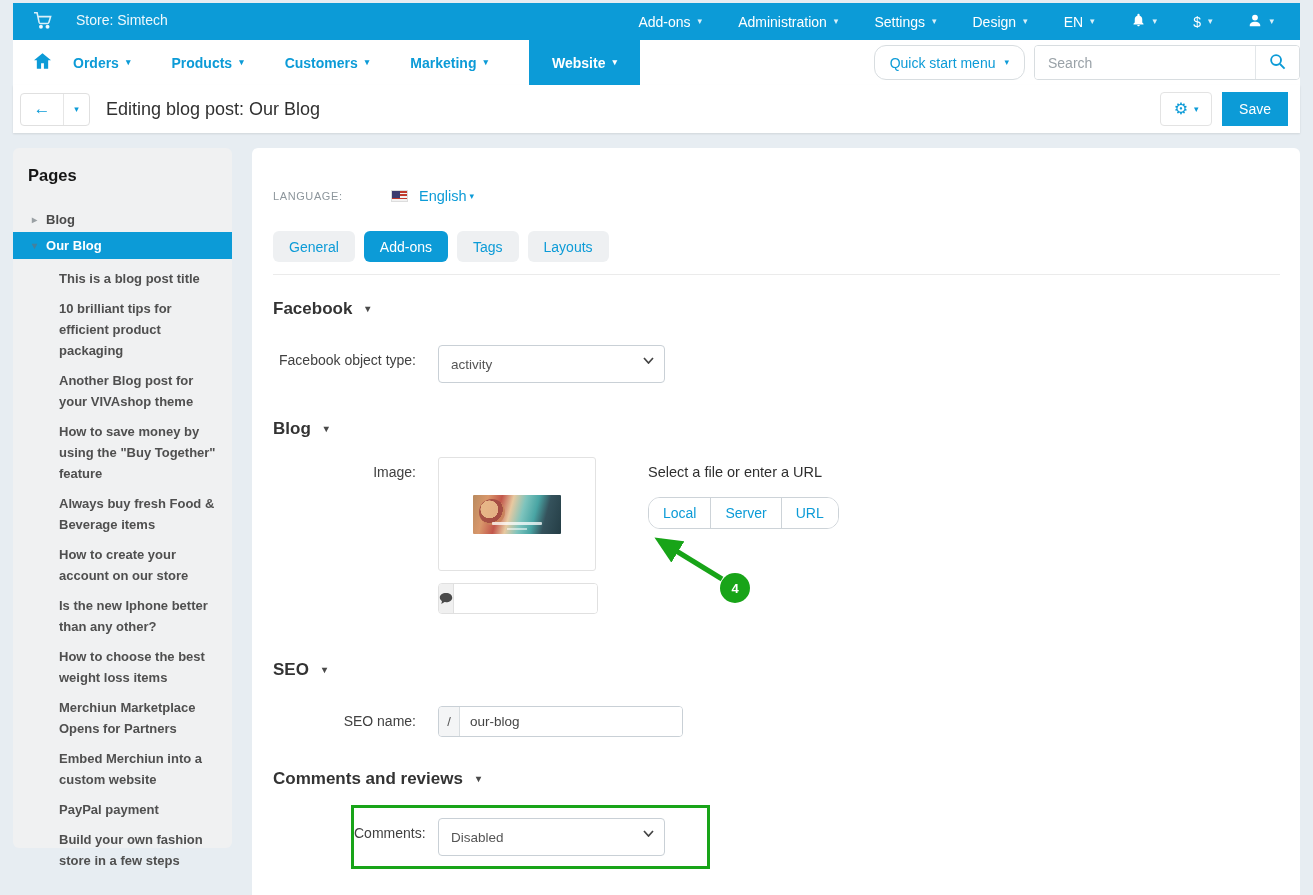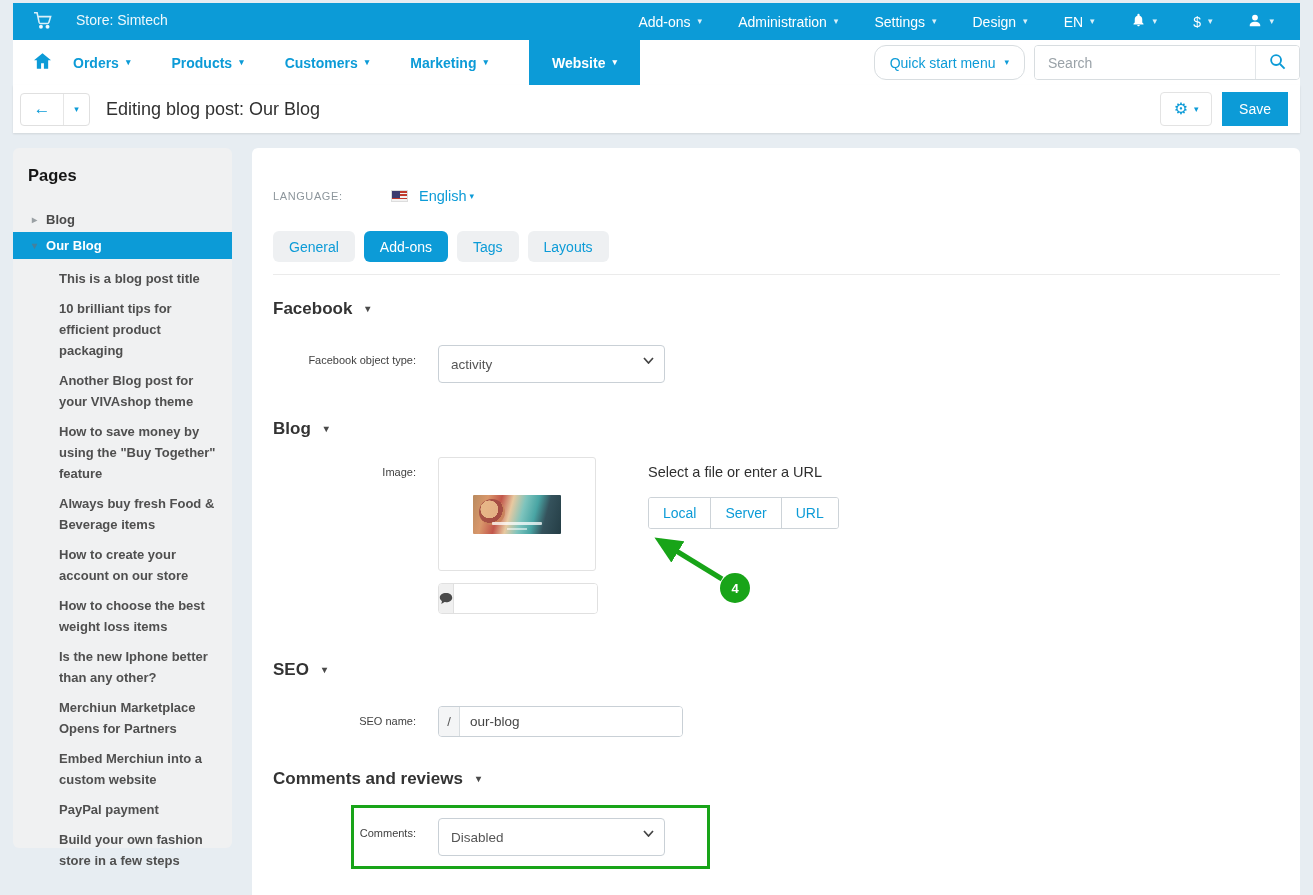--- a/index.html
+++ b/index.html
@@ -66,21 +66,21 @@
 
   .tabs { display:flex; gap:9px; margin-bottom:12px; }
   .tab { height:31px; padding:0 16px; border-radius:6px; background:#eef0f2; color:#0c9bd7; font-size:14px; display:flex; align-items:center; cursor:pointer; }
   .tab.active { background:#0c9bd7; color:#fff; }
   .tab-divider { border-bottom:1px solid #ebebeb; margin-bottom:24px; }
 
   .section-heading { display:flex; align-items:center; gap:13px; font-size:17px; font-weight:bold; color:#333; margin-bottom:26px; cursor:pointer; }
   .section-heading .caret { font-size:10px; color:#4a4a4a; }
 
   .form-row { display:flex; }
-  .row-label { width:165px; flex-shrink:0; text-align:right; padding-right:22px; font-size:11px; color:#414141; line-height:31px; }
+  .row-label { width:165px; flex-shrink:0; text-align:right; padding-right:22px; font-size:14px; color:#414141; line-height:31px; }
   .select-wrap { position:relative; width:227px; height:38px; }
   .select-wrap select { appearance:none; -webkit-appearance:none; width:100%; height:100%; border:1px solid #c9d0d6; border-radius:4px;
                         background:#fff; padding:0 30px 0 12px; font-size:13.5px; color:#555; font-family:inherit; outline:none; }
   .select-chevron { position:absolute; right:11px; top:12px; pointer-events:none; line-height:0; }
 
   .sec-facebook { margin-bottom:36px; }
   .sec-blog { margin-bottom:0; }
   .sec-blog .section-heading { margin-bottom:18px; }
 
   .img-box { width:158px; height:114px; border:1px solid #e2e2e2; border-radius:3px; background:#fff;
@@ -90,21 +90,21 @@
   .thumb::before { content:""; position:absolute; left:6px; top:4px; width:26px; height:26px; border-radius:50%;
                    background:radial-gradient(circle at 40% 40%, #e8b98a 0 40%, #a14a41 41% 60%, #c9825a 61% 100%); opacity:.9; }
   .thumb-text { position:absolute; left:22%; bottom:9px; width:56%; height:3px; background:rgba(255,255,255,.75); border-radius:1px; }
   .thumb-text::after { content:""; position:absolute; left:30%; top:6px; width:40%; height:2px; background:rgba(255,255,255,.55); }
   .caption-group { margin-top:12px; display:flex; width:160px; height:31px; border:1px solid #e0e0e0; border-radius:4px; overflow:hidden; background:#fff; }
   .caption-addon { width:31px; background:#f0f0f0; border-right:1px solid #e0e0e0; display:flex; align-items:center; justify-content:center; }
   .caption-group input { border:none; outline:none; flex:1; padding:0 8px; font-size:13px; font-family:inherit; }
 
   .file-col { margin-left:50px; padding-top:7px; }
   .file-prompt { font-size:14.5px; color:#2f2f2f; margin-bottom:17px; }
-  .btn-group { display:inline-flex; border:1px solid #cdd3d8; border-radius:3px; overflow:hidden; background:#fff; }
+  .btn-group { display:inline-flex; border:1px solid #cdd3d8; border-radius:12px; overflow:hidden; background:#fff; }
   .btn-group button { background:#fff; border:none; border-right:1px solid #cdd3d8; color:#0c9bd7; font-size:14px;
                       padding:7px 14px; font-family:inherit; cursor:pointer; }
   .btn-group button:last-child { border-right:none; }
 
   .sec-seo { margin-top:46px; margin-bottom:32px; }
   .seo-group { display:flex; width:245px; height:31px; border:1px solid #c9d0d6; border-radius:4px; overflow:hidden; background:#fff; }
   .seo-addon { width:21px; background:#f4f5f6; border-right:1px solid #d8dde0; color:#555; display:flex; align-items:center; justify-content:center; font-size:13px; }
   .seo-group input { flex:1; border:none; outline:none; padding:0 10px; font-size:13.5px; color:#444; font-family:inherit; }
 
   .sec-comments .section-heading { margin-bottom:16px; }
@@ -251,22 +251,22 @@
         <span class="tree-caret">▾</span>
         <span>Our Blog</span>
       </div>
       <ul class="post-list">
         <li>This is a blog post title</li>
         <li>10 brilliant tips for efficient product packaging</li>
         <li>Another Blog post for your VIVAshop theme</li>
         <li>How to save money by using the "Buy Together" feature</li>
         <li>Always buy fresh Food &amp; Beverage items</li>
         <li>How to create your account on our store</li>
+        <li>Is the new Iphone better than any other?</li>
         <li>How to choose the best weight loss items</li>
-        <li>Is the new Iphone better than any other?</li>
         <li>Merchiun Marketplace Opens for Partners</li>
         <li>Embed Merchiun into a custom website</li>
         <li>PayPal payment</li>
         <li>Build your own fashion store in a few steps</li>
       </ul>
     </div>
 
     <div class="main">
 
       <div class="lang-row">

